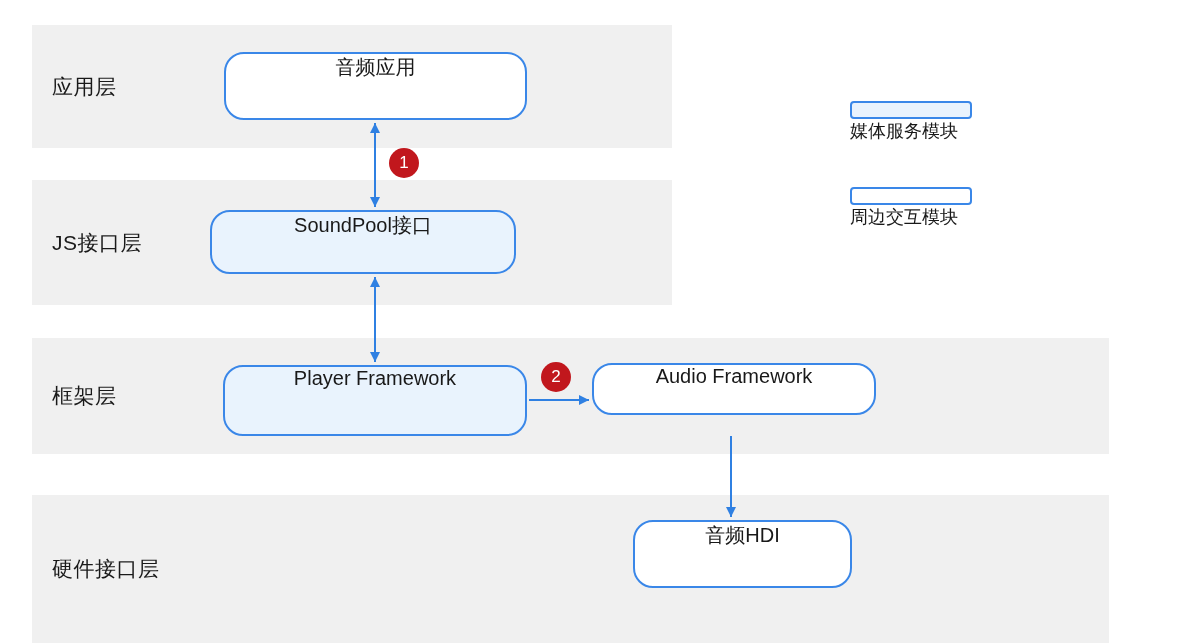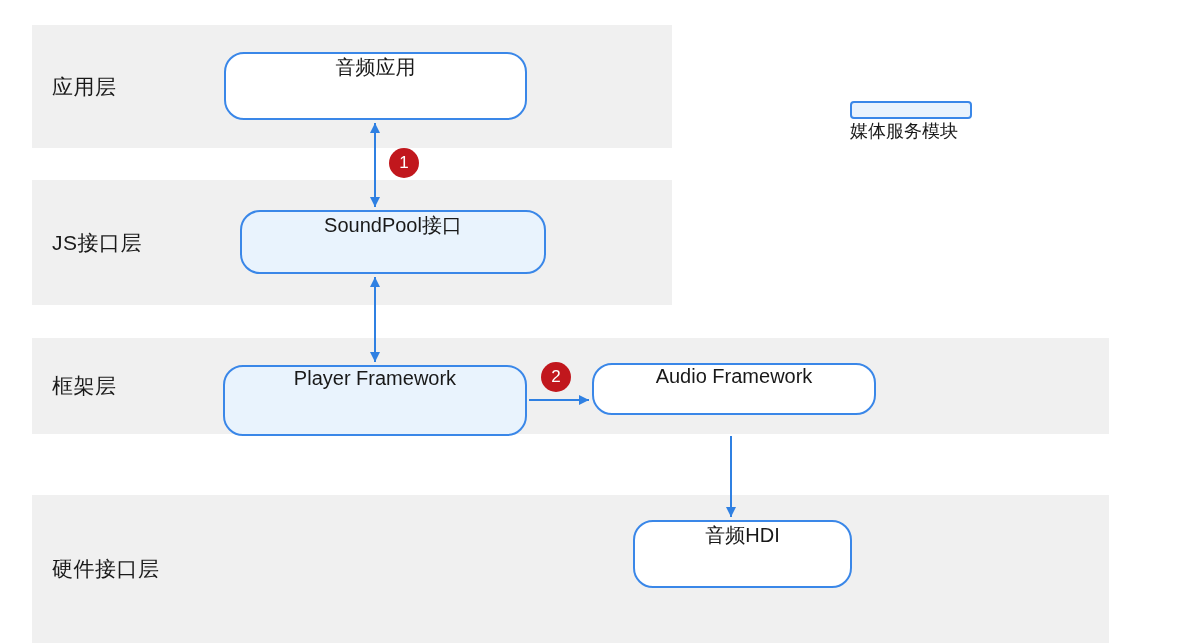--- a/index.html
+++ b/index.html
@@ -29,42 +29,42 @@
     position: absolute;
     left: 32px;
     background: var(--band_gray);
     border-radius: 0;
     display: flex;
     align-items: center;
     padding-left: 20px;
   }
   .band-app  { top: 25px;  width: 640px;  height: 123px; }
   .band-js   { top: 180px; width: 640px;  height: 125px; text-align: right; }
-  .band-fw   { top: 338px; width: 1077px; height: 96px; }
+  .band-fw   { top: 338px; width: 1077px; height: 116px; }
   .band-hdi  { top: 495px; width: 1077px; height: 148px; }
   .band-label {
     font-size: 21px;
     color: var(--text_dark);
     letter-spacing: 0.5px;
   }
   
   .node {
     position: absolute;
     border: 2px solid var(--node_border_blue);
     border-radius: 20px;
     background: var(--node_fill_white);
     display: flex;
     align-items: flex-start;
     justify-content: center;
     font-size: 20px;
     color: var(--text_dark);
   }
   .node.light { background: var(--node_fill_light); }
   .node-audio-app    { left: 224px; top: 52px;  width: 303px; height: 68px; }
-  .node-soundpool    { left: 240px; top: 210px; width: 306px; height: 64px; }
+  .node-soundpool    { left: 210px; top: 210px; width: 306px; height: 64px; }
   .node-player-fw    { left: 223px; top: 365px; width: 304px; height: 71px; }
   .node-audio-fw     { left: 592px; top: 363px; width: 284px; height: 52px; }
   .node-audio-hdi    { left: 633px; top: 520px; width: 219px; height: 68px; }
   
   svg.arrows {
     position: absolute;
     left: 0; top: 0;
     width: 1200px;
     height: 643px;
     pointer-events: none;
@@ -150,14 +150,18 @@
     <span>音频HDI</span>
   </div>
 
   <div class="badge badge-1">1</div>
   <div class="badge badge-2">2</div>
 
   <div class="legend-item legend-item-1">
     <div class="legend-swatch light"></div>
     <div class="legend-label">媒体服务模块</div>
   </div>
+  <div class="legend-item legend-item-2">
+    <div class="legend-swatch"></div>
+    <div class="legend-label">周边交互模块</div>
+  </div>
 
 </div>
 
 </body></html>

